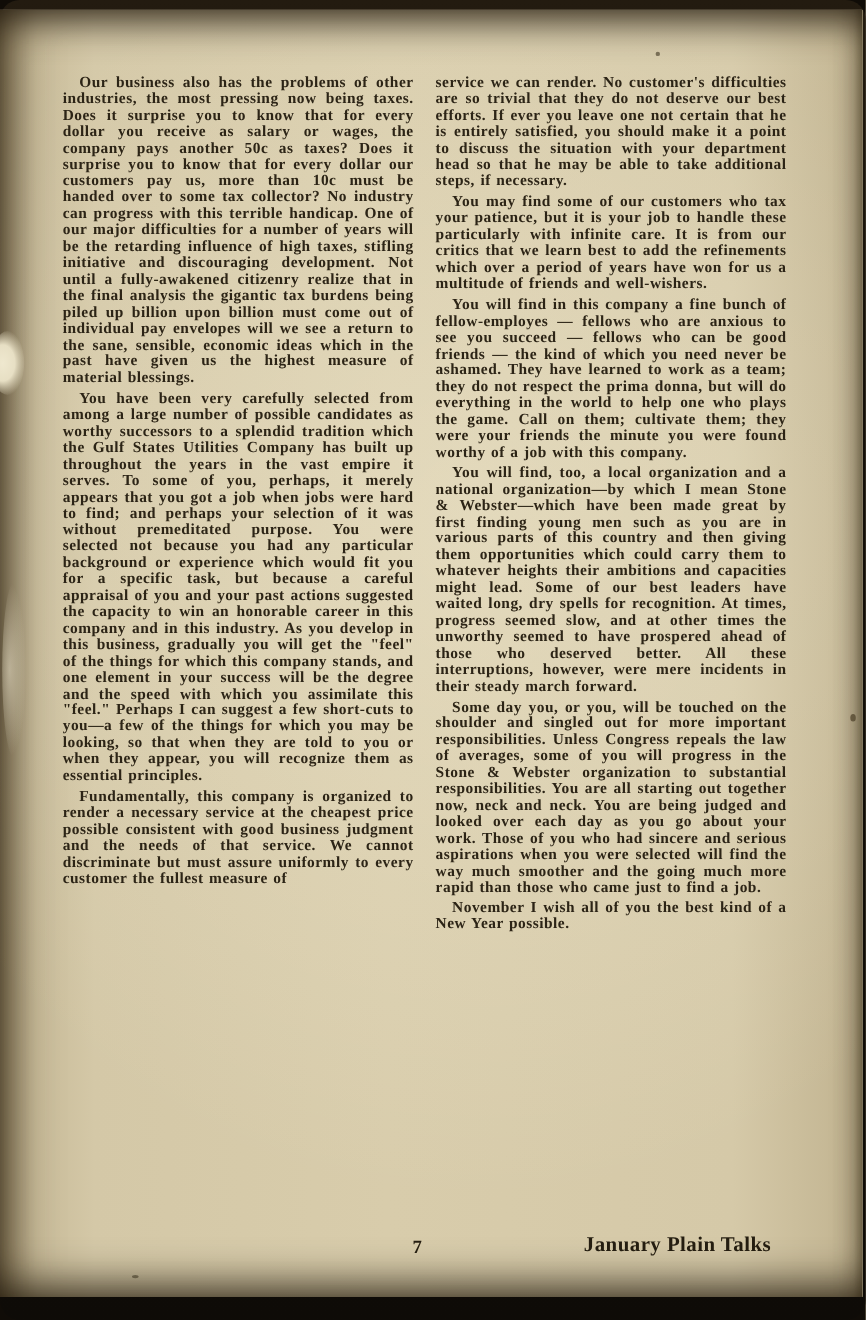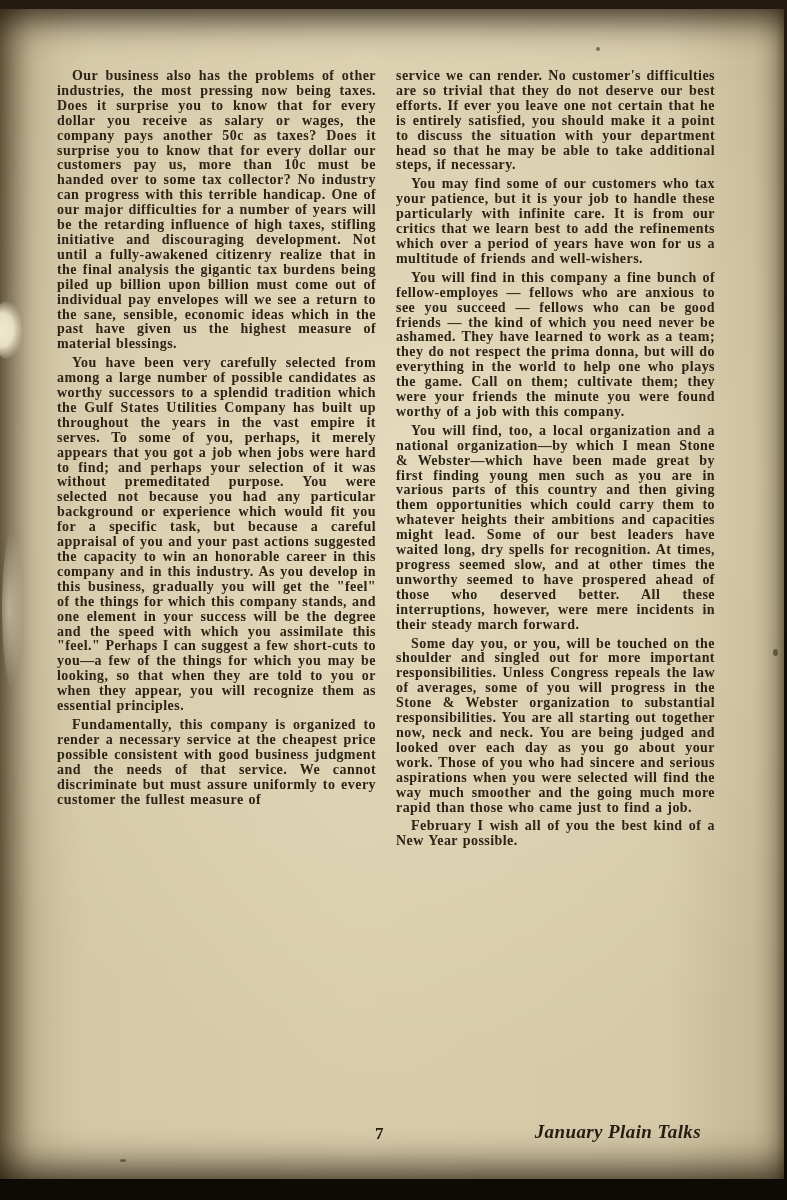--- a/index.html
+++ b/index.html
@@ -6,20 +6,21 @@
   html, body { width:787px; height:1200px; }
   body {
     font-family: "Liberation Serif", serif;
     background:#100c07;
     overflow:hidden;
   }
   .scene {
     position:relative;
     width:787px; height:1200px;
     background: linear-gradient(180deg, #231b10 0%, #15100a 30%, #0e0b07 100%);
+    border-radius: 18px;
   }
   
   .paper {
     position:absolute;
     left:0; right:3px; top:9px; bottom:21px;
     background:
       radial-gradient(ellipse 120% 85% at 55% 40%, rgba(255,250,230,0.30), rgba(255,250,230,0) 62%),
       linear-gradient(90deg, #ab9c79 0px, #c9bc9a 34px, #d4c8a7 86px, #d8ccab 45%, #d5c9a8 85%, #c2b491 99%, #a99b78 100%),
       #d3c7a5;
     box-shadow:
@@ -87,21 +88,20 @@
     top:3px;
     font-size:17px;
     font-weight:bold;
   }
   .publication {
     position:absolute;
     right:14px;
     top:0;
     font-size:19px;
     font-weight:bold;
-    font-style:italic;
     letter-spacing:0.4px;
   }
 </style>
 </head>
 <body>
 
 <div class="scene">
   <div class="paper">
     <div class="stain-light"></div>
     <div class="stain-soft"></div>
@@ -114,21 +114,21 @@
         <p>Our business also has the problems of other industries, the most pressing now being taxes. Does it surprise you to know that for every dollar you receive as salary or wages, the company pays another 50c as taxes? Does it surprise you to know that for every dollar our customers pay us, more than 10c must be handed over to some tax collector? No industry can progress with this terrible handicap. One of our major difficulties for a number of years will be the retarding influence of high taxes, stifling initiative and discouraging development. Not until a fully-awakened citizenry realize that in the final analysis the gigantic tax burdens being piled up billion upon billion must come out of individual pay envelopes will we see a return to the sane, sensible, economic ideas which in the past have given us the highest measure of material blessings.</p>
         <p>You have been very carefully selected from among a large number of possible candidates as worthy successors to a splendid tradition which the Gulf States Utilities Company has built up throughout the years in the vast empire it serves. To some of you, perhaps, it merely appears that you got a job when jobs were hard to find; and perhaps your selection of it was without premeditated purpose. You were selected not because you had any particular background or experience which would fit you for a specific task, but because a careful appraisal of you and your past actions suggested the capacity to win an honorable career in this company and in this industry. As you develop in this business, gradually you will get the "feel" of the things for which this company stands, and one element in your success will be the degree and the speed with which you assimilate this "feel." Perhaps I can suggest a few short-cuts to you—a few of the things for which you may be looking, so that when they are told to you or when they appear, you will recognize them as essential principles.</p>
         <p>Fundamentally, this company is organized to render a necessary service at the cheapest price possible consistent with good business judgment and the needs of that service. We cannot discriminate but must assure uniformly to every customer the fullest measure of</p>
       </div>
       <div class="col">
         <p class="no-indent">service we can render. No customer's difficulties are so trivial that they do not deserve our best efforts. If ever you leave one not certain that he is entirely satisfied, you should make it a point to discuss the situation with your department head so that he may be able to take additional steps, if necessary.</p>
         <p>You may find some of our customers who tax your patience, but it is your job to handle these particularly with infinite care. It is from our critics that we learn best to add the refinements which over a period of years have won for us a multitude of friends and well-wishers.</p>
         <p>You will find in this company a fine bunch of fellow-employes — fellows who are anxious to see you succeed — fellows who can be good friends — the kind of which you need never be ashamed. They have learned to work as a team; they do not respect the prima donna, but will do everything in the world to help one who plays the game. Call on them; cultivate them; they were your friends the minute you were found worthy of a job with this company.</p>
         <p>You will find, too, a local organization and a national organization—by which I mean Stone &amp; Webster—which have been made great by first finding young men such as you are in various parts of this country and then giving them opportunities which could carry them to whatever heights their ambitions and capacities might lead. Some of our best leaders have waited long, dry spells for recognition. At times, progress seemed slow, and at other times the unworthy seemed to have prospered ahead of those who deserved better. All these interruptions, however, were mere incidents in their steady march forward.</p>
         <p>Some day you, or you, will be touched on the shoulder and singled out for more important responsibilities. Unless Congress repeals the law of averages, some of you will progress in the Stone &amp; Webster organization to substantial responsibilities. You are all starting out together now, neck and neck. You are being judged and looked over each day as you go about your work. Those of you who had sincere and serious aspirations when you were selected will find the way much smoother and the going much more rapid than those who came just to find a job.</p>
-        <p>February I wish all of you the best kind of a New Year possible.</p>
+        <p>November I wish all of you the best kind of a New Year possible.</p>
       </div>
     </div>
 
     <div class="footer">
       <span class="page-number">7</span>
       <span class="publication">January Plain Talks</span>
     </div>
   </div>
 </div>
 

